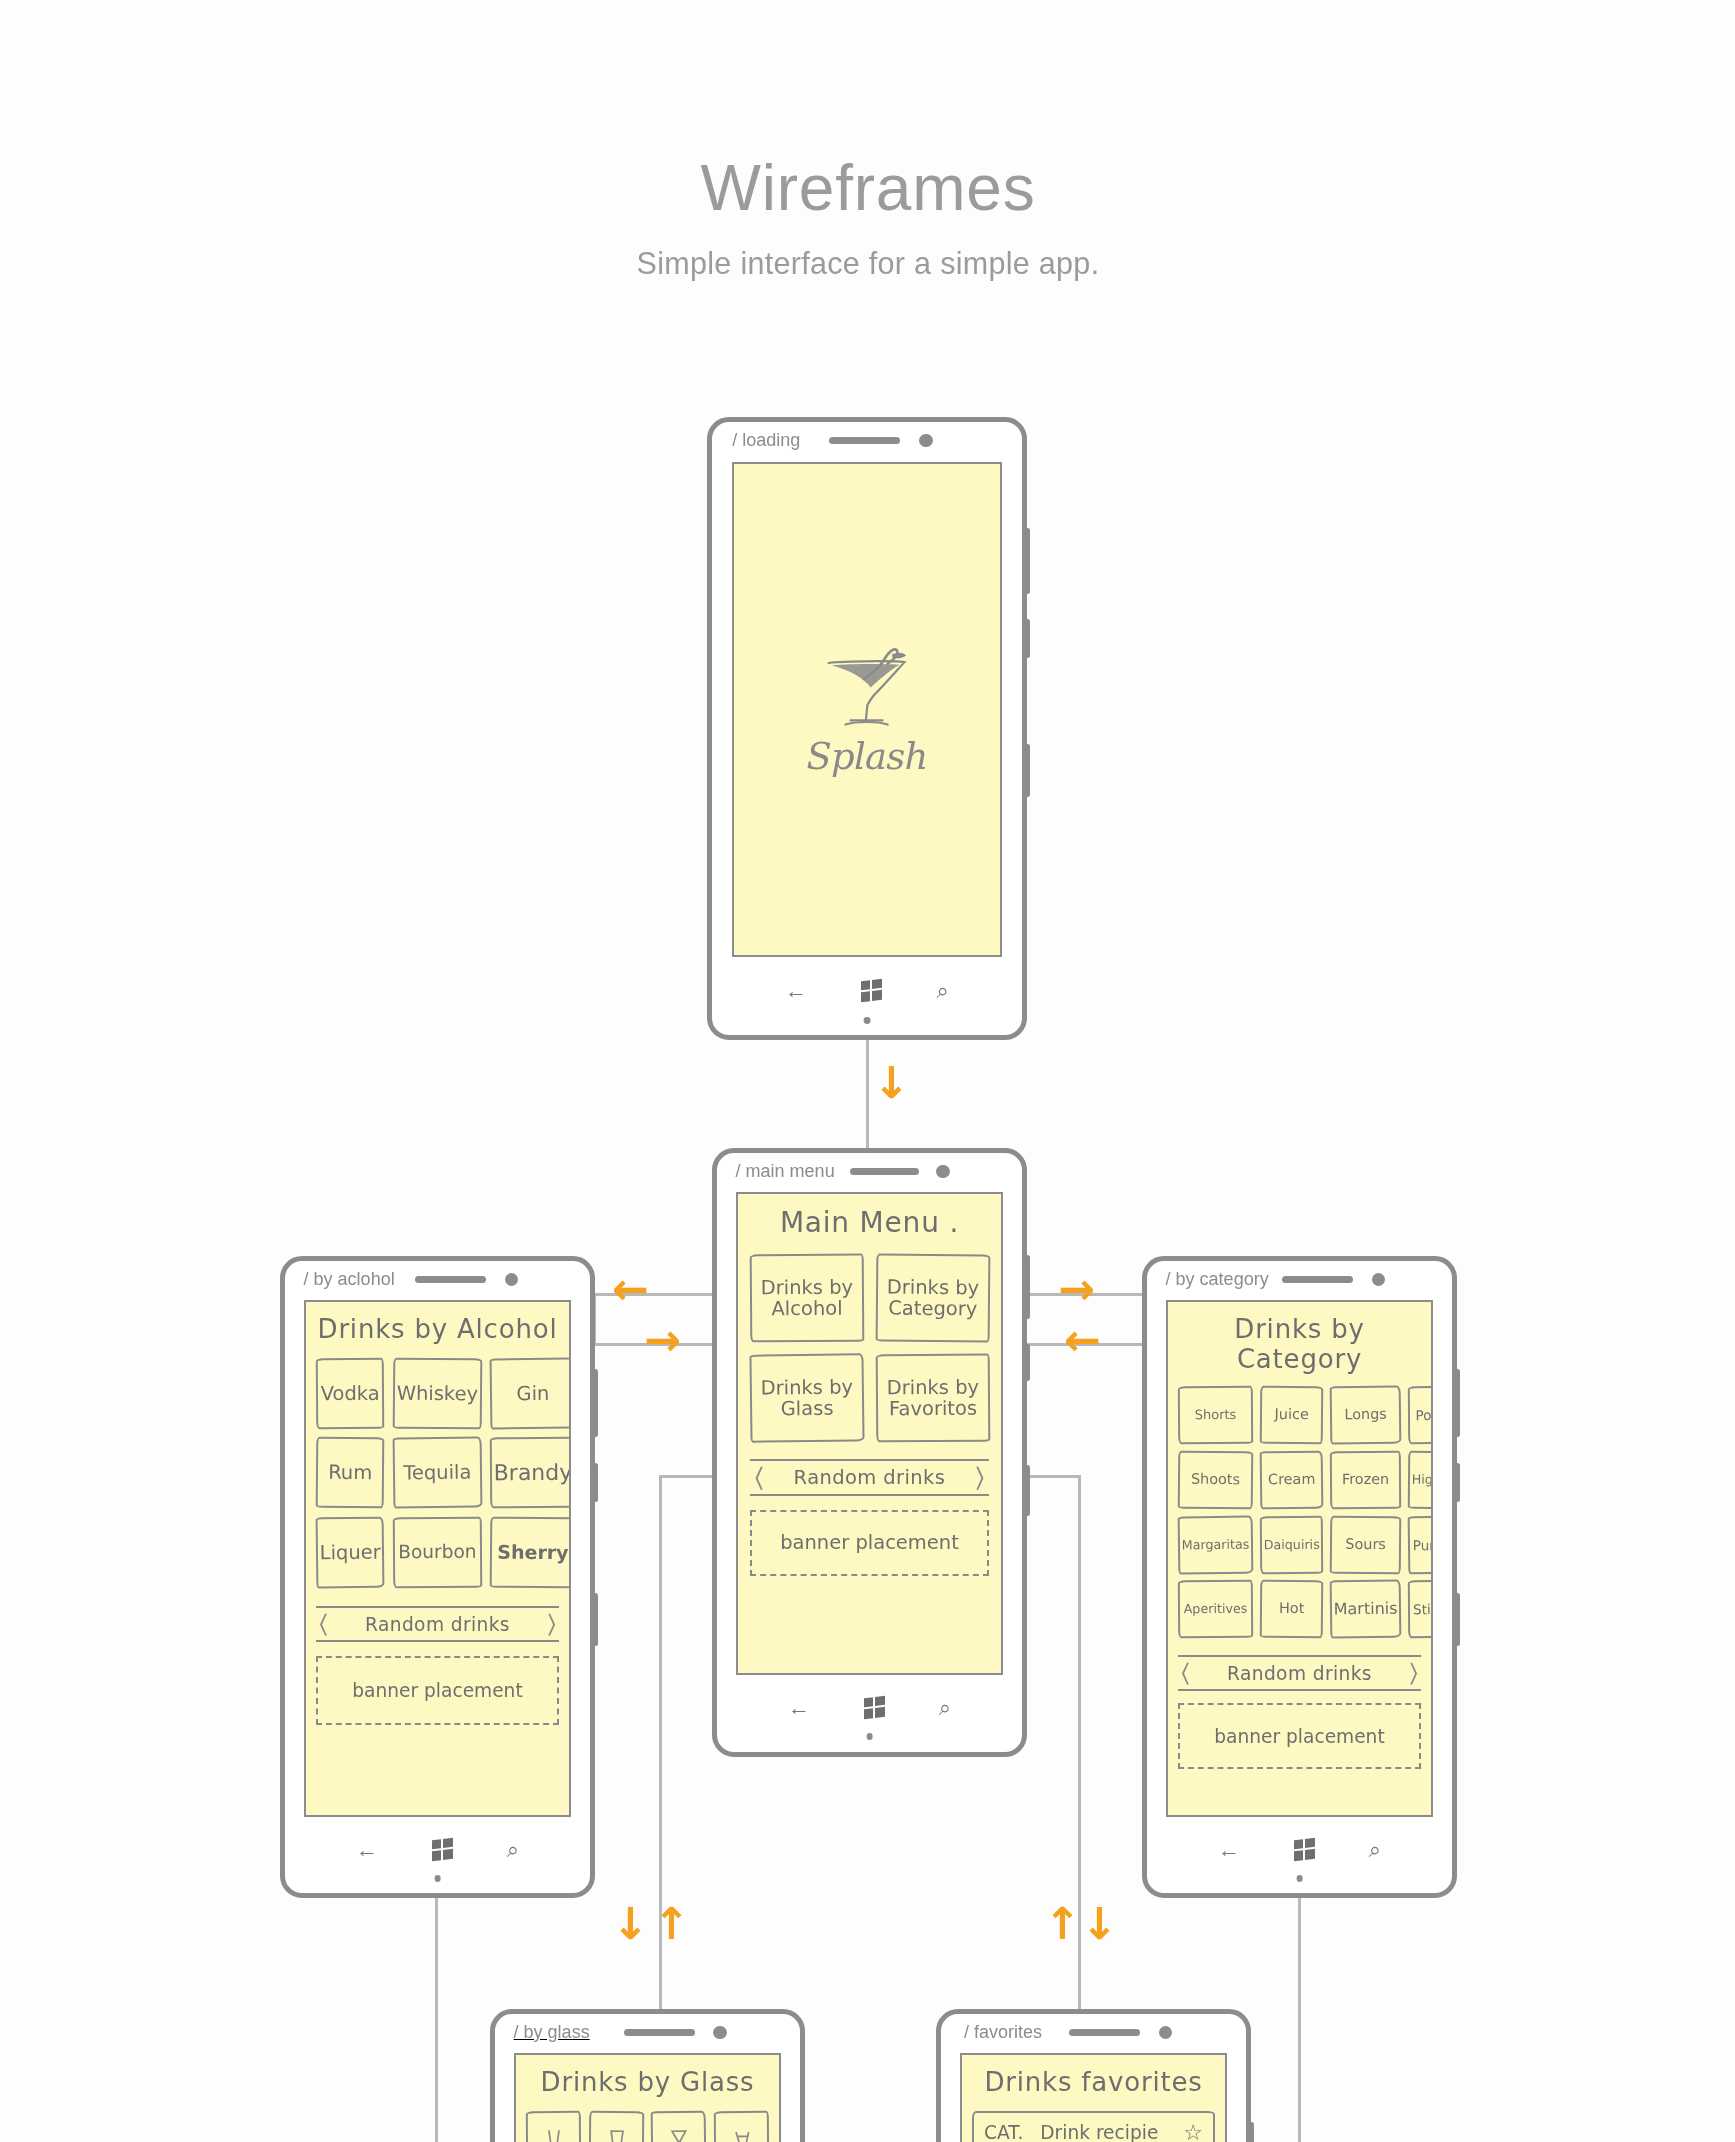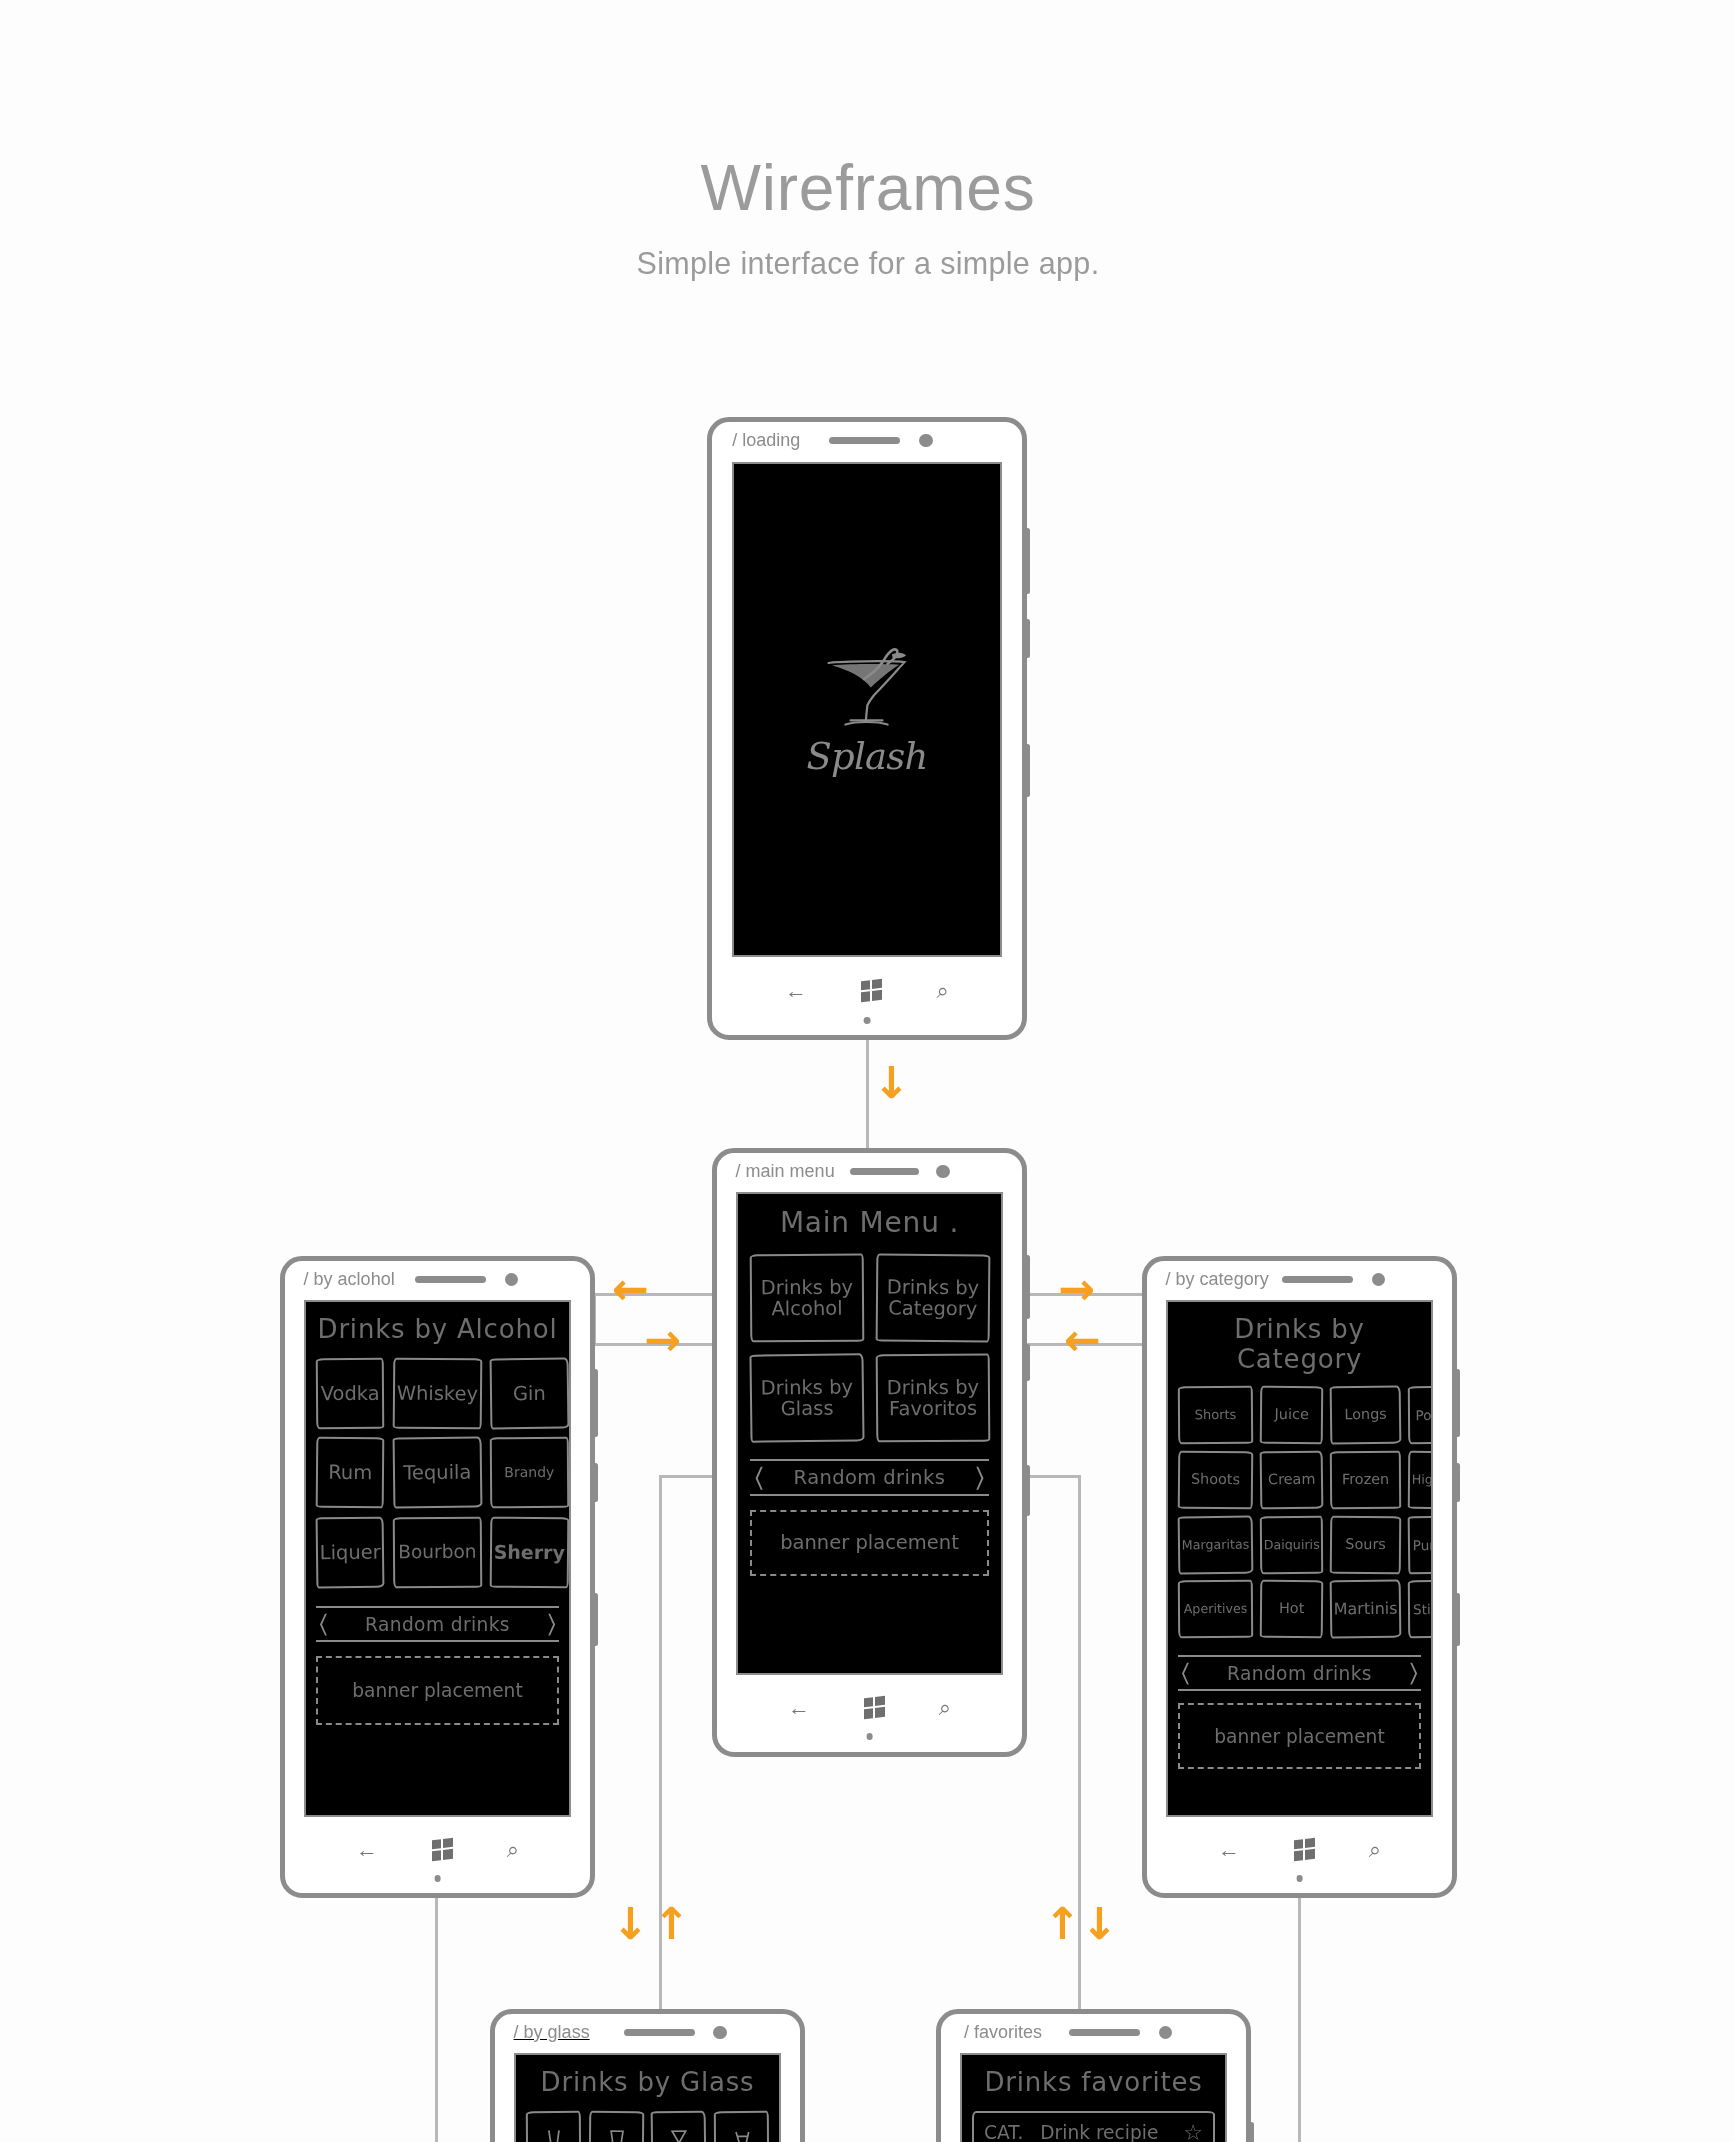--- a/index.html
+++ b/index.html
@@ -42,21 +42,21 @@
     white-space: nowrap;
   }
   .speaker {
     height: 7.6px; background: #8c8c8c; border-radius: 4.2px;
   }
   .cam {
     width: 13.6px; height: 13.6px; border-radius: 50%; background: #8c8c8c;
   }
   .screen {
     position: absolute; left: 0; right: 0;
-    border: 2.5px solid #8c8c8c; background: #000000;
+    border: 2.5px solid #8c8c8c; background: #fef9c3;
     overflow: hidden;
   }
   .navbar {
     position: absolute; left: 0; right: 0;
     display: flex; align-items: center; justify-content: space-around;
     color: #777;
   }
   .nav-ico { font-size: 22px; line-height: 1; color: #767676; }
   .win-logo {
     width: 21px; height: 21px;
@@ -271,21 +271,21 @@
 
       <div class="screen" style="top:39px; height:517px; margin:0 18.6px; padding:12px 10.2px 8.5px;">
         <div class="sk-title" style="font-size:26px; margin-bottom:13.6px;">Drinks by Alcohol</div>
 
         <div class="tilegrid" style="grid-template-columns:repeat(3,1fr); gap:8.5px;">
           <div class="tile wobble1" style="height:71px; font-size:19.5px;">Vodka</div>
           <div class="tile wobble2" style="height:71px; font-size:19.5px;">Whiskey</div>
           <div class="tile wobble3" style="height:71px; font-size:19.5px;">Gin</div>
           <div class="tile wobble2" style="height:71px; font-size:19.5px;">Rum</div>
           <div class="tile wobble3" style="height:71px; font-size:19.5px;">Tequila</div>
-          <div class="tile wobble1" style="height:71px; font-size:14px;">Brandy</div>
+          <div class="tile wobble1" style="height:71px; font-size:22px;">Brandy</div>
           <div class="tile wobble3" style="height:71px; font-size:19.5px;">Liquer</div>
           <div class="tile wobble1" style="height:71px; font-size:18.6px;">Bourbon</div>
           <div class="tile wobble2" style="height:71px; font-size:19px;font-weight:bold;">Sherry</div>
         </div>
 
         <div class="carousel" style="margin-top:18.6px; height:36px; font-size:18.6px; padding:0 3.4px;">
           <span class="chev">〈</span>
           <span class="ctxt">Random drinks</span>
           <span class="chev">〉</span>
         </div>

